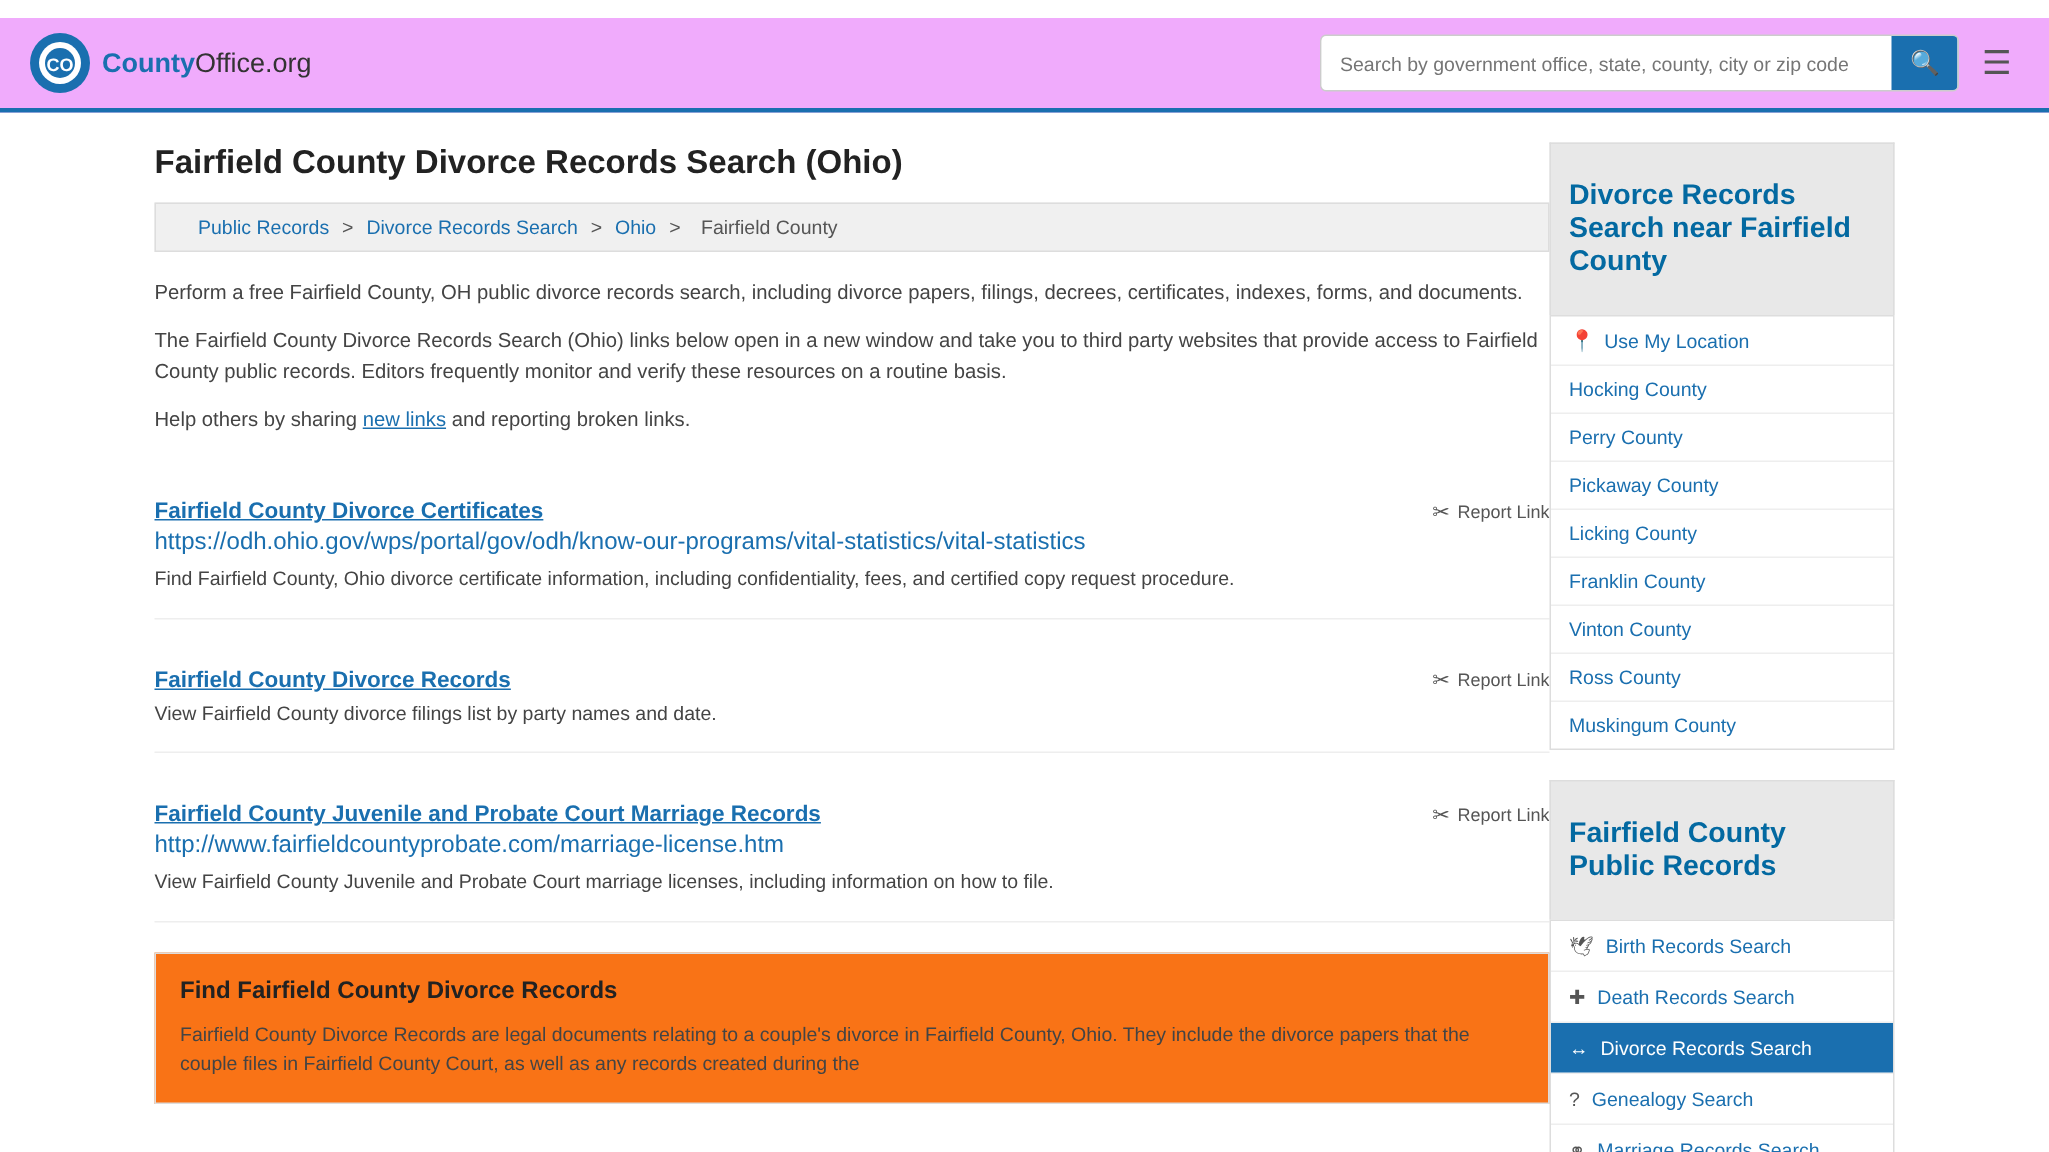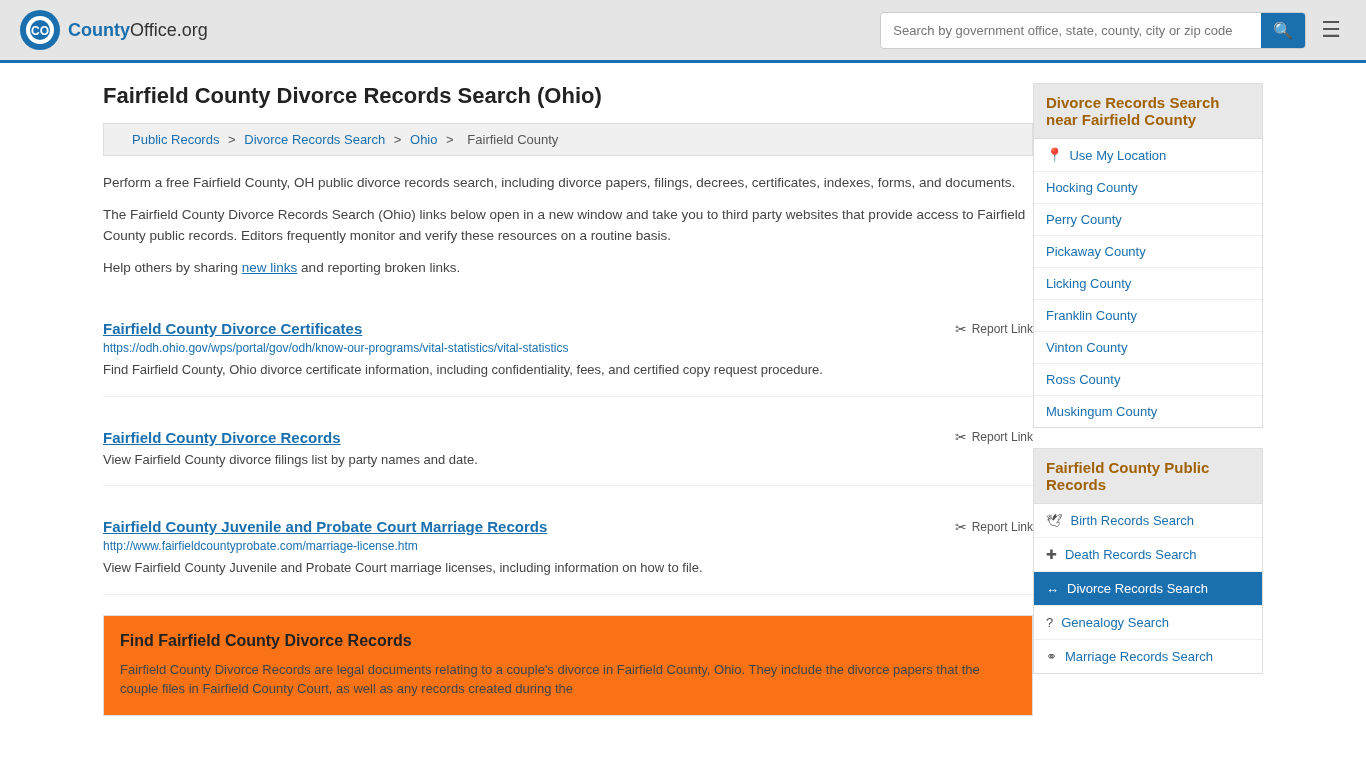--- a/index.html
+++ b/index.html
@@ -1,25 +1,26 @@
 <!DOCTYPE html>
 <html><head>
   <meta charset="utf-8">
   <style>
     * { margin: 0; padding: 0; box-sizing: border-box; }
     body { font-family: Arial, sans-serif; font-size: 14px; color: #333; background: #fff; }
 
     
     .header {
-      background: #e5e5e5;
+      background: #f0abfc;
       border-bottom: 3px solid #1a6faf;
       padding: 10px 20px;
       display: flex;
       align-items: center;
       justify-content: space-between;
+      margin-top: 12px;
     }
     .logo-area {
       display: flex;
       align-items: center;
       gap: 8px;
     }
     .logo-icon {
       width: 40px;
       height: 40px;
     }
@@ -128,21 +129,21 @@
       font-size: 12px;
       color: #555;
       cursor: pointer;
       white-space: nowrap;
     }
     .report-icon {
       font-size: 14px;
       color: #555;
     }
     .result-url {
-      font-size: 12px;
+      font-size: 16px;
       color: #1a6faf;
       margin-bottom: 5px;
     }
     .result-desc {
       font-size: 13px;
       color: #444;
       line-height: 1.5;
     }
 
     
@@ -167,24 +168,24 @@
     
     .sidebar {
       width: 230px;
       flex-shrink: 0;
     }
     .sidebar-section {
       margin-bottom: 20px;
     }
     .sidebar-title {
       background: #e8e8e8;
-      padding: 10px 12px;
-      font-size: 15px;
+      padding: 24px 12px;
+      font-size: 19px;
       font-weight: bold;
-      color: #a16207;
+      color: #0369a1;
       border: 1px solid #ddd;
       border-bottom: none;
     }
     .sidebar-list {
       border: 1px solid #ddd;
       list-style: none;
     }
     .sidebar-list li {
       border-bottom: 1px solid #eee;
     }

